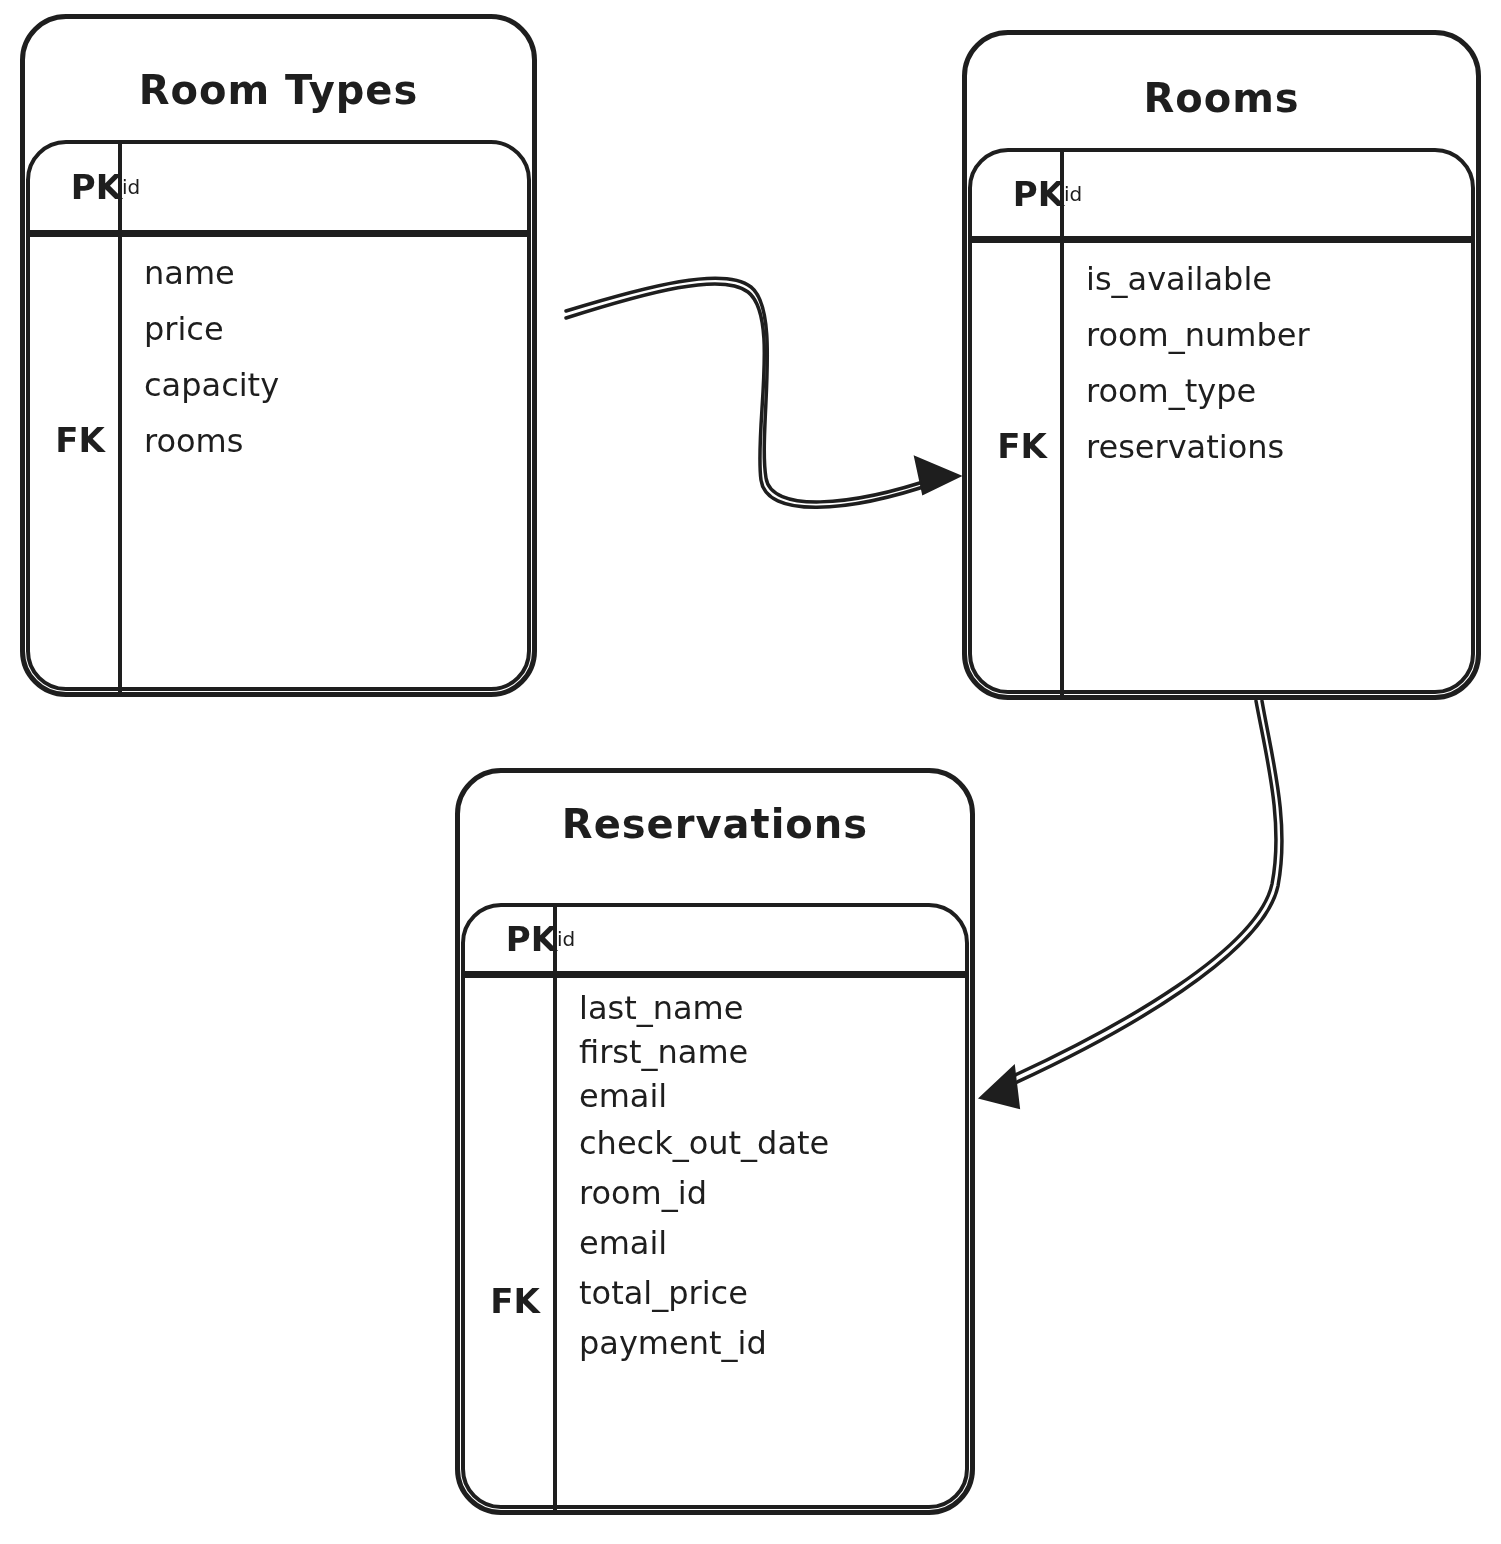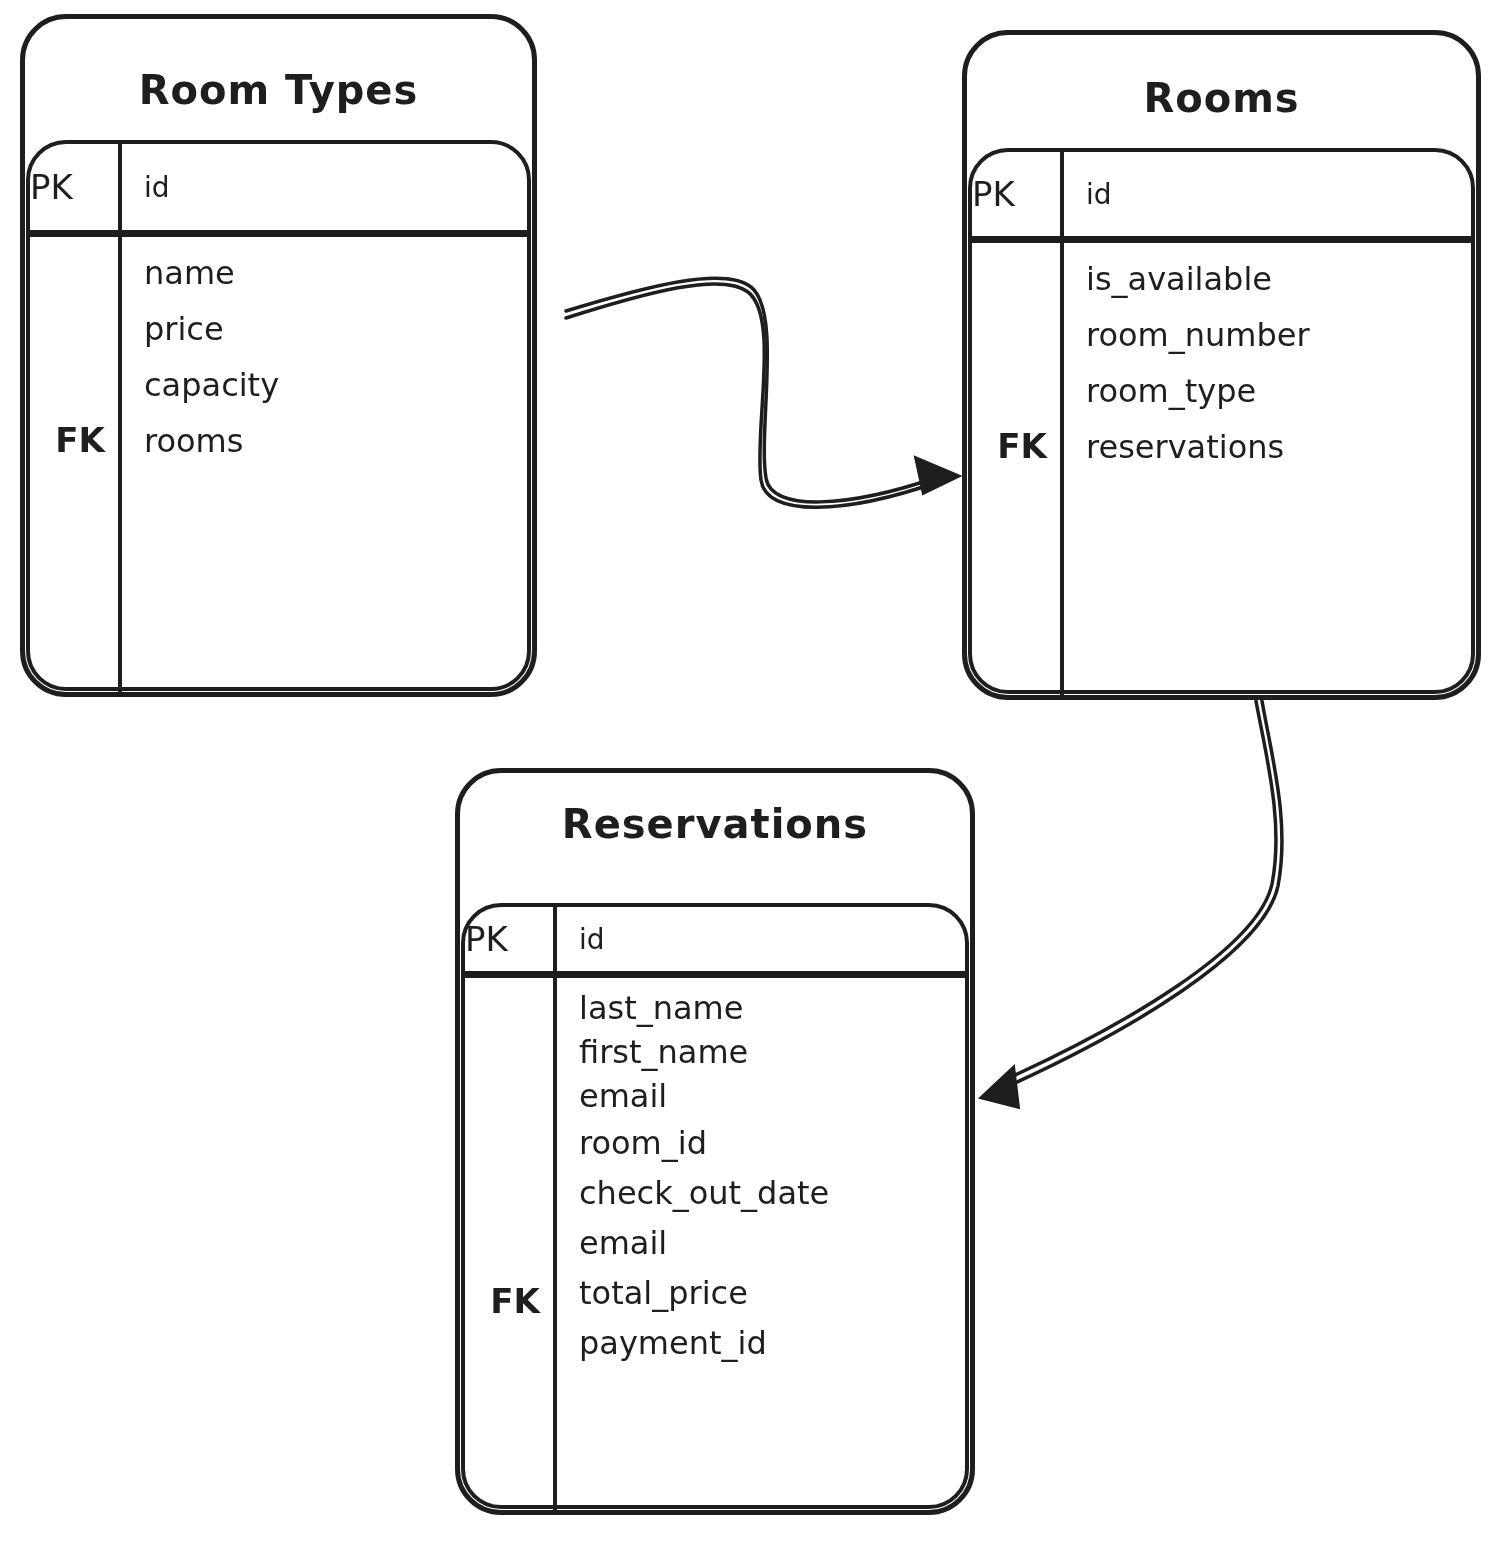--- a/index.html
+++ b/index.html
@@ -51,26 +51,25 @@
   }
   .pk-row{
     display:flex;align-items:center;
     border-bottom:7px solid #1e1e1e;
   }
   #entity-room-types .pk-row{height:86px;}
   #entity-rooms .pk-row{height:84px;}
   #entity-reservations .pk-row{height:64px;}
   .pk-cell{
     width:92px;flex:0 0 92px;
-    text-align:left;
-    font-size:34px;font-weight:normal;
+    text-align:right;
+    font-size:34px;font-weight:bold;
   }
   .pk-field-cell{
-    padding-left:22px;
-    font-size:28px;
+    font-size:20px;
   }
   .fields{padding-top:8px;}
   .frow{
     display:flex;align-items:center;
     padding-left:114px;
     font-size:32px;
     white-space:nowrap;
   }
   .r56{height:56px;}
   .r44{height:44px;}
@@ -146,22 +145,22 @@
     <div class="panel">
       <div class="key-divider"></div>
       <div class="pk-row">
         <div class="pk-cell">PK</div>
         <div class="pk-field-cell">id</div>
       </div>
       <div class="fields">
         <div class="frow r44">last_name</div>
         <div class="frow r44">first_name</div>
         <div class="frow r44">email</div>
+        <div class="frow r50">check_out_date</div>
         <div class="frow r50">room_id</div>
-        <div class="frow r50">check_out_date</div>
         <div class="frow r50">email</div>
         <div class="frow r50">total_price</div>
         <div class="frow r50">payment_id</div>
       </div>
       <div class="fk-label">FK</div>
     </div>
   </div>
 
   <svg class="arrow-layer" viewBox="0 0 1501 1544" xmlns="http://www.w3.org/2000/svg">
     <g class="arrow">

